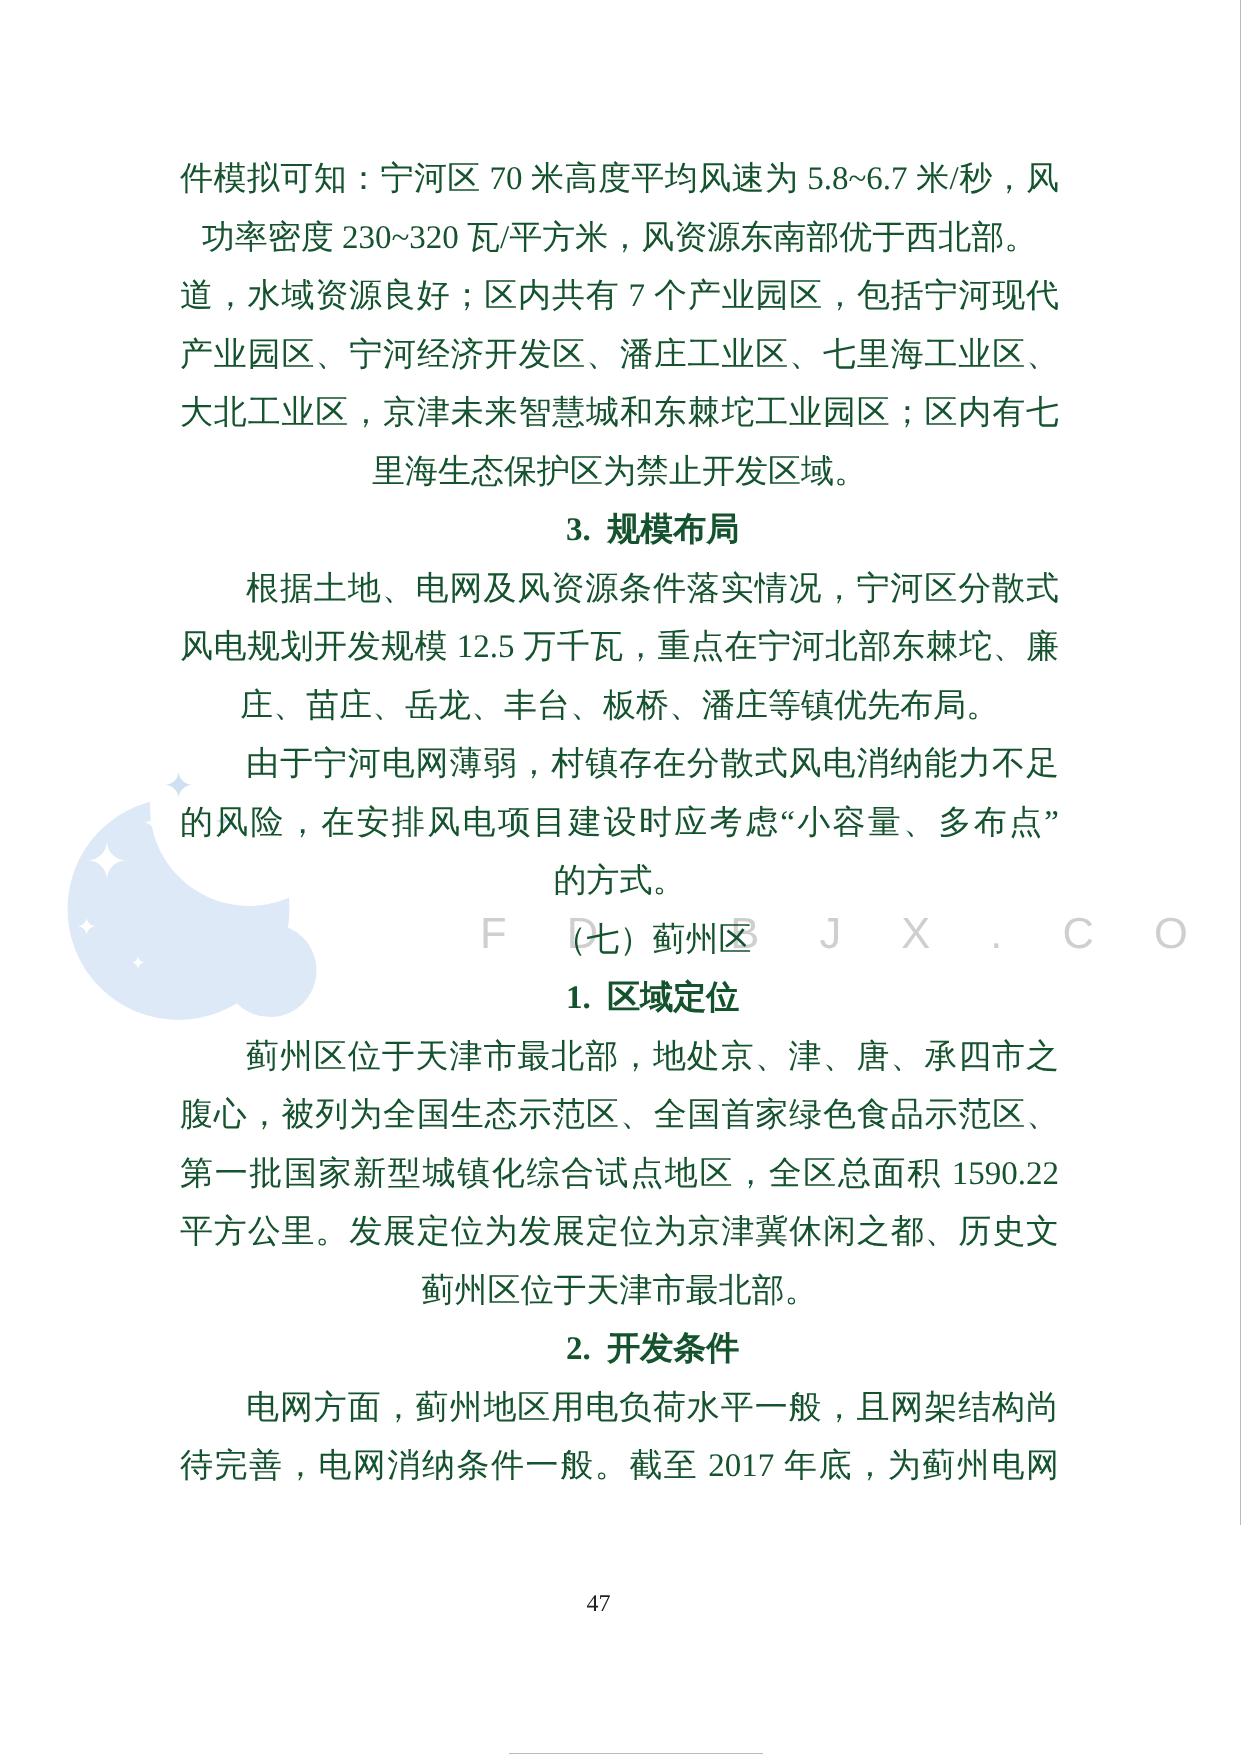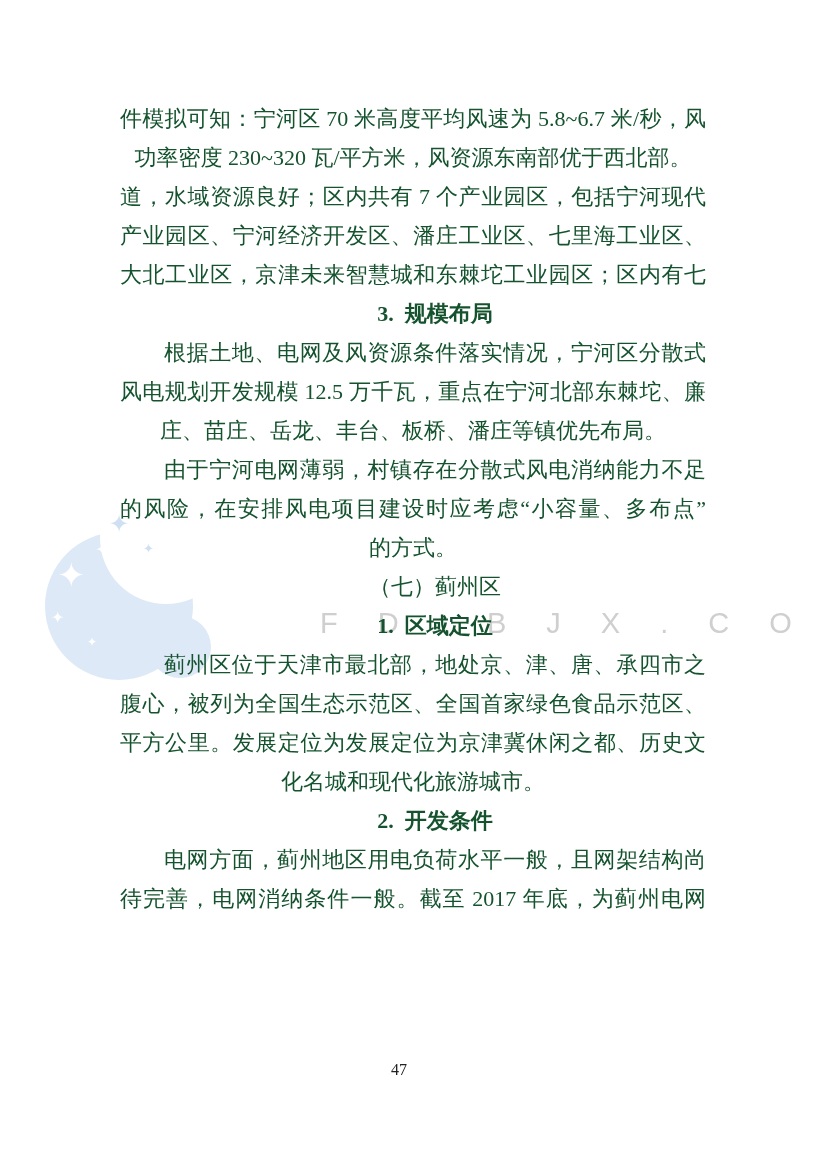--- a/index.html
+++ b/index.html
@@ -74,20 +74,21 @@
 
   <main class="content">
       <div class="para body">
         <div class="line fill">件模拟可知：宁河区 70 米高度平均风速为 5.8~6.7 米/秒，风</div>
         <div class="line">功率密度 230~320 瓦/平方米，风资源东南部优于西北部。</div>
       </div>
       <div class="para body">
         <div class="line fill">道，水域资源良好；区内共有 7 个产业园区，包括宁河现代</div>
         <div class="line fill">产业园区、宁河经济开发区、潘庄工业区、七里海工业区、</div>
         <div class="line fill">大北工业区，京津未来智慧城和东棘坨工业园区；区内有七</div>
+        <div class="line">里海生态保护区为禁止开发区域。</div>
       </div>
       <div class="para heading">
         <div class="line indent">3.  规模布局</div>
       </div>
       <div class="para body">
         <div class="line indent fill">根据土地、电网及风资源条件落实情况，宁河区分散式</div>
         <div class="line fill">风电规划开发规模 12.5 万千瓦，重点在宁河北部东棘坨、廉</div>
         <div class="line">庄、苗庄、岳龙、丰台、板桥、潘庄等镇优先布局。</div>
       </div>
       <div class="para body">
@@ -97,22 +98,23 @@
       </div>
       <div class="para body">
         <div class="line indent">（七）蓟州区</div>
       </div>
       <div class="para heading">
         <div class="line indent">1.  区域定位</div>
       </div>
       <div class="para body">
         <div class="line indent fill">蓟州区位于天津市最北部，地处京、津、唐、承四市之</div>
         <div class="line fill">腹心，被列为全国生态示范区、全国首家绿色食品示范区、</div>
+        <div class="line fill">第一批国家新型城镇化综合试点地区，全区总面积 1590.22</div>
         <div class="line fill">平方公里。发展定位为发展定位为京津冀休闲之都、历史文</div>
-        <div class="line">化名城和现代化旅游城市。</div>
+        <div class="line">蓟州区位于天津市最北部。</div>
       </div>
       <div class="para heading">
         <div class="line indent">2.  开发条件</div>
       </div>
       <div class="para body">
         <div class="line indent fill">电网方面，蓟州地区用电负荷水平一般，且网架结构尚</div>
         <div class="line fill">待完善，电网消纳条件一般。截至 2017 年底，为蓟州电网</div>
       </div>
     </main>
 

